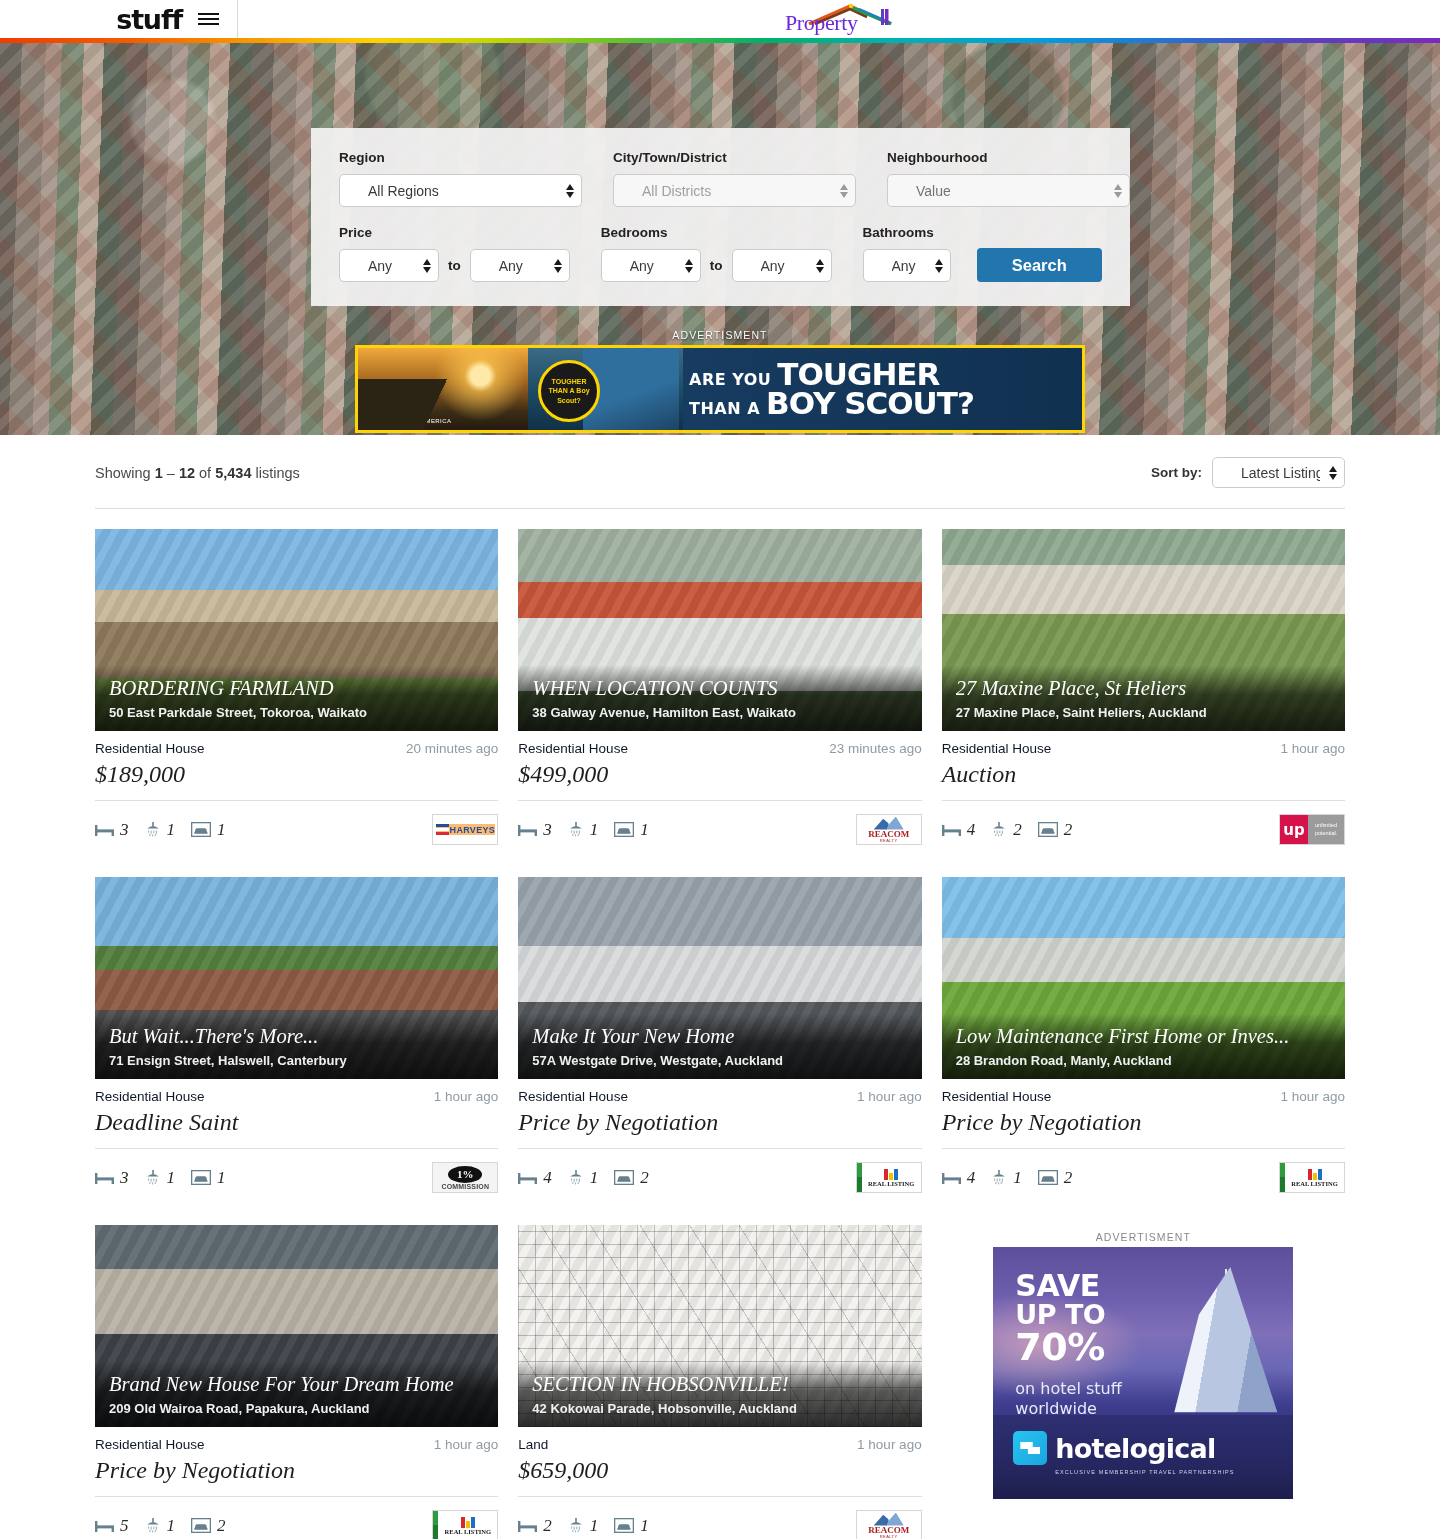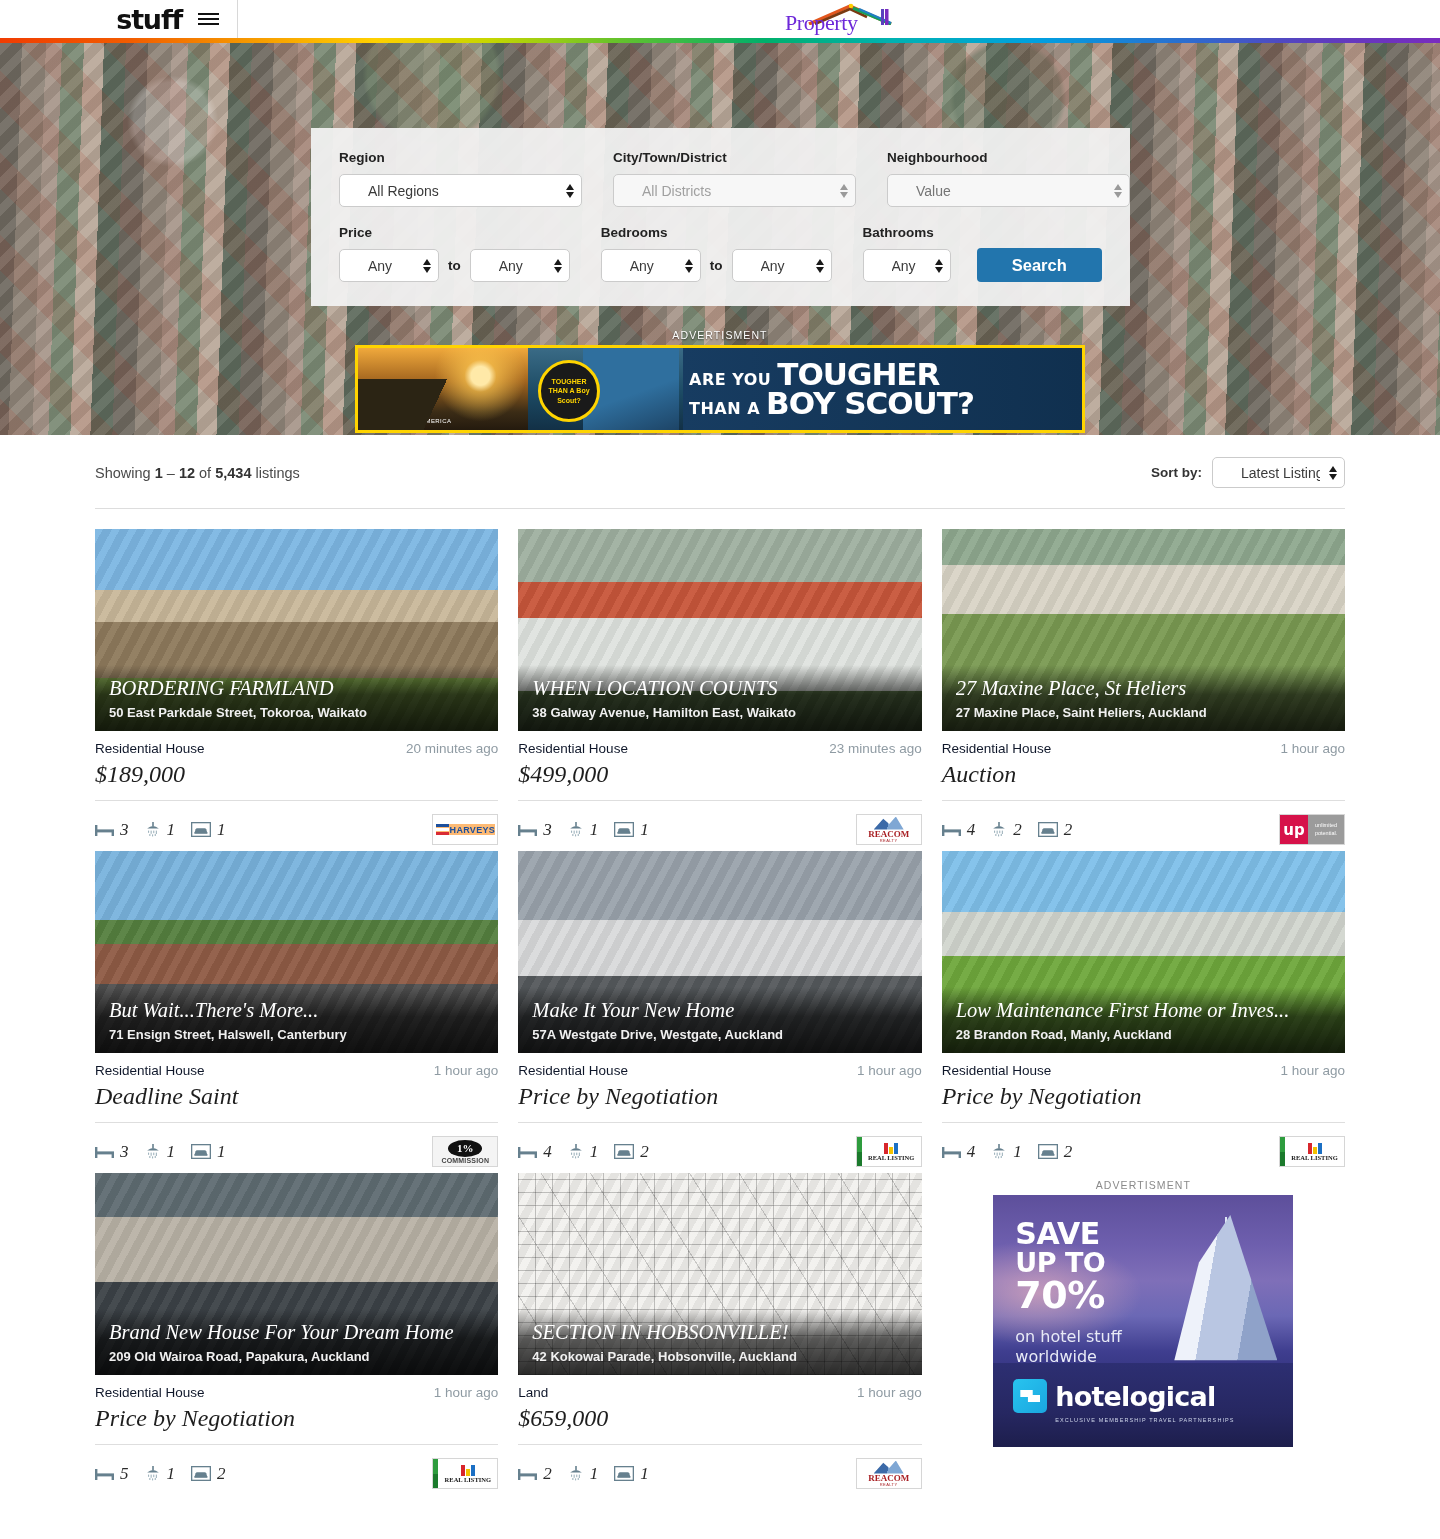--- a/index.html
+++ b/index.html
@@ -284,21 +284,21 @@
   .sortby label { font-size: 13.5px; font-weight: bold; color: #333; }
   .sortby .sel-wrap select { width: 133px; height: 31px; font-size: 14px; }
 
   .grid {
     display: grid;
     grid-template-columns: repeat(3, 1fr);
     column-gap: 20px;
     row-gap: 0;
     padding-top: 20px;
   }
-  .card { padding-bottom: 6px; }
+  .card { padding-bottom: 32px; }
   .card-photo {
     position: relative;
     height: 202px;
     overflow: hidden;
     cursor: pointer;
     background: #6d7a6a;
   }
   .ph { position: absolute; inset: 0; }
   .ph1 { background:
       linear-gradient(to bottom, #7db7e3 0 30%, #c9b89a 30% 46%, #8e7a5c 46% 74%, #6e8f3e 74% 100%),

